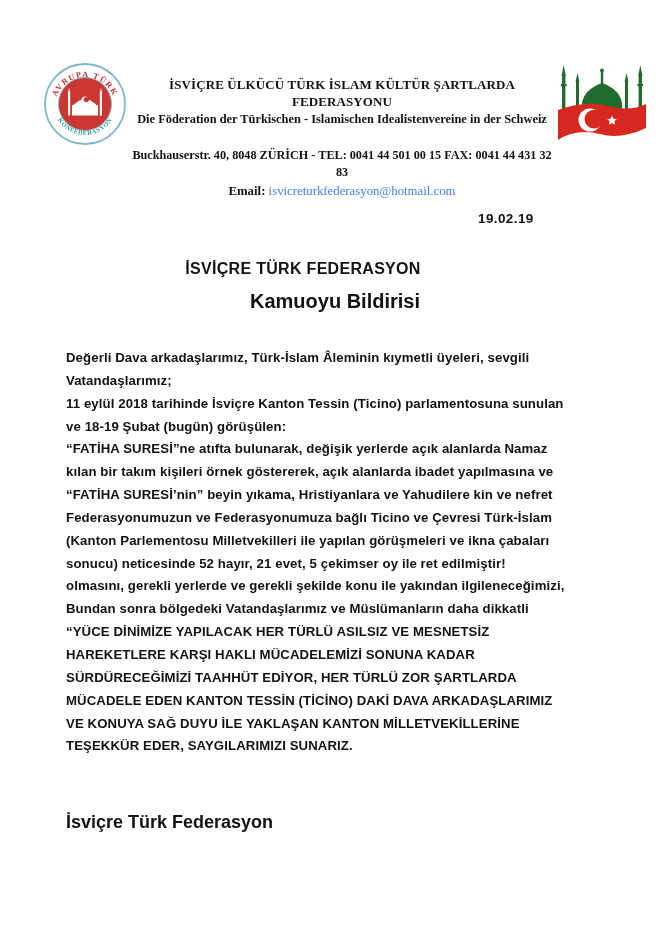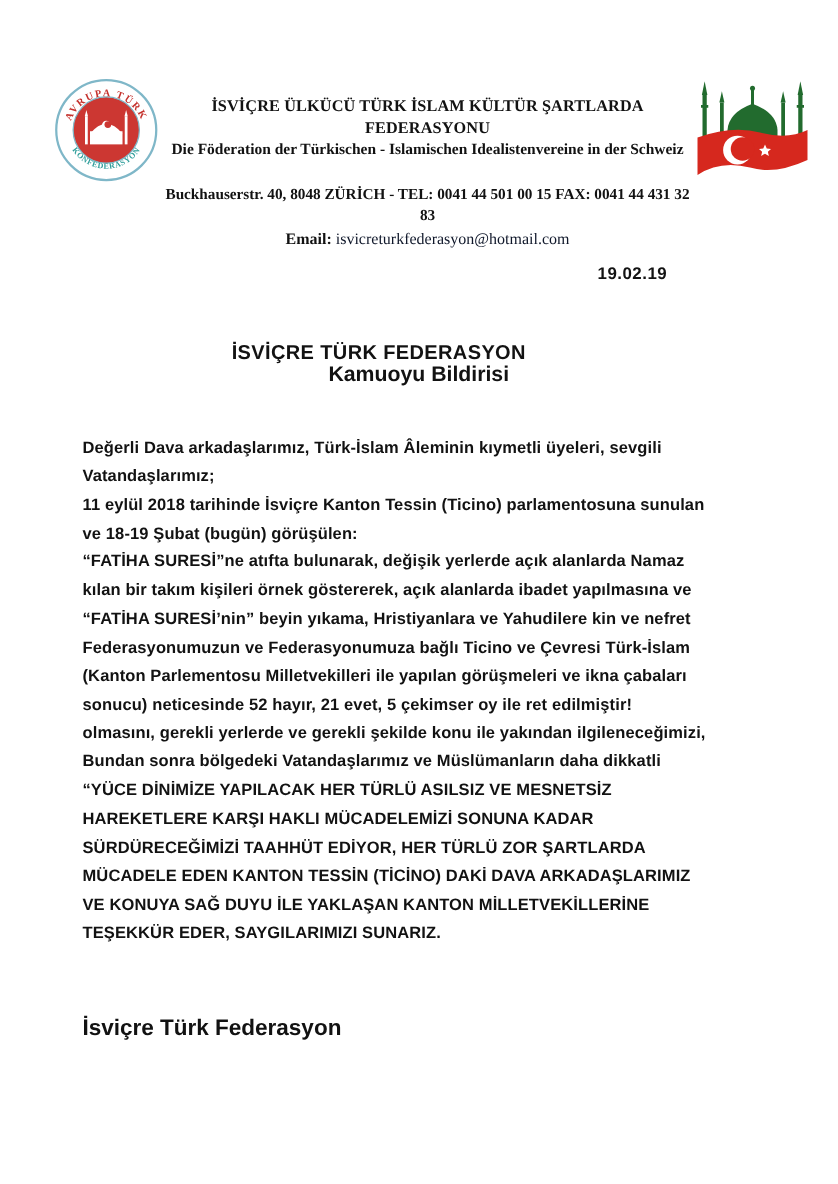--- a/index.html
+++ b/index.html
@@ -9,30 +9,30 @@
   
   .letterhead{position:absolute;top:60px;left:40px;right:18px;height:100px;}
   .logo-left{position:absolute;left:2px;top:0;}
   .logo-right{position:absolute;right:4px;top:0;}
   .letterhead-text{position:absolute;left:88px;right:96px;top:16px;text-align:center;
     font-family:"Liberation Serif",serif;font-weight:bold;line-height:17px;}
   .org-name{font-size:13px;letter-spacing:0.1px;}
   .org-de{font-size:12.4px;margin-top:1px;}
   .org-addr{font-size:12.2px;margin-top:19px;}
   .org-email{font-size:12.8px;margin-top:2px;}
-  .email-link{color:#0f172a;text-decoration:none;font-weight:normal;cursor:pointer;}
+  .email-link{color:#3b82f6;text-decoration:none;font-weight:normal;cursor:pointer;}
 
   
   .date{position:absolute;left:478px;top:211px;font-size:13.5px;font-weight:bold;letter-spacing:0.4px;}
 
   
-  .title{position:absolute;top:274px;left:0;width:606px;margin:0;text-align:center;
+  .title{position:absolute;top:260px;left:0;width:606px;margin:0;text-align:center;
     font-size:16px;font-weight:bold;letter-spacing:0.3px;}
   .subtitle{position:absolute;top:290px;left:0;width:670px;margin:0;text-align:center;
-    font-size:17px;font-weight:bold;}
+    font-size:20px;font-weight:bold;}
 
   
   .body-text{position:absolute;top:347px;left:66px;width:560px;font-size:13.2px;
     font-weight:bold;line-height:22.85px;letter-spacing:0.1px;}
   .body-line{white-space:nowrap;}
 
   
   .signature{position:absolute;top:812px;left:66px;font-size:18px;font-weight:bold;}
 </style>
 </head>

